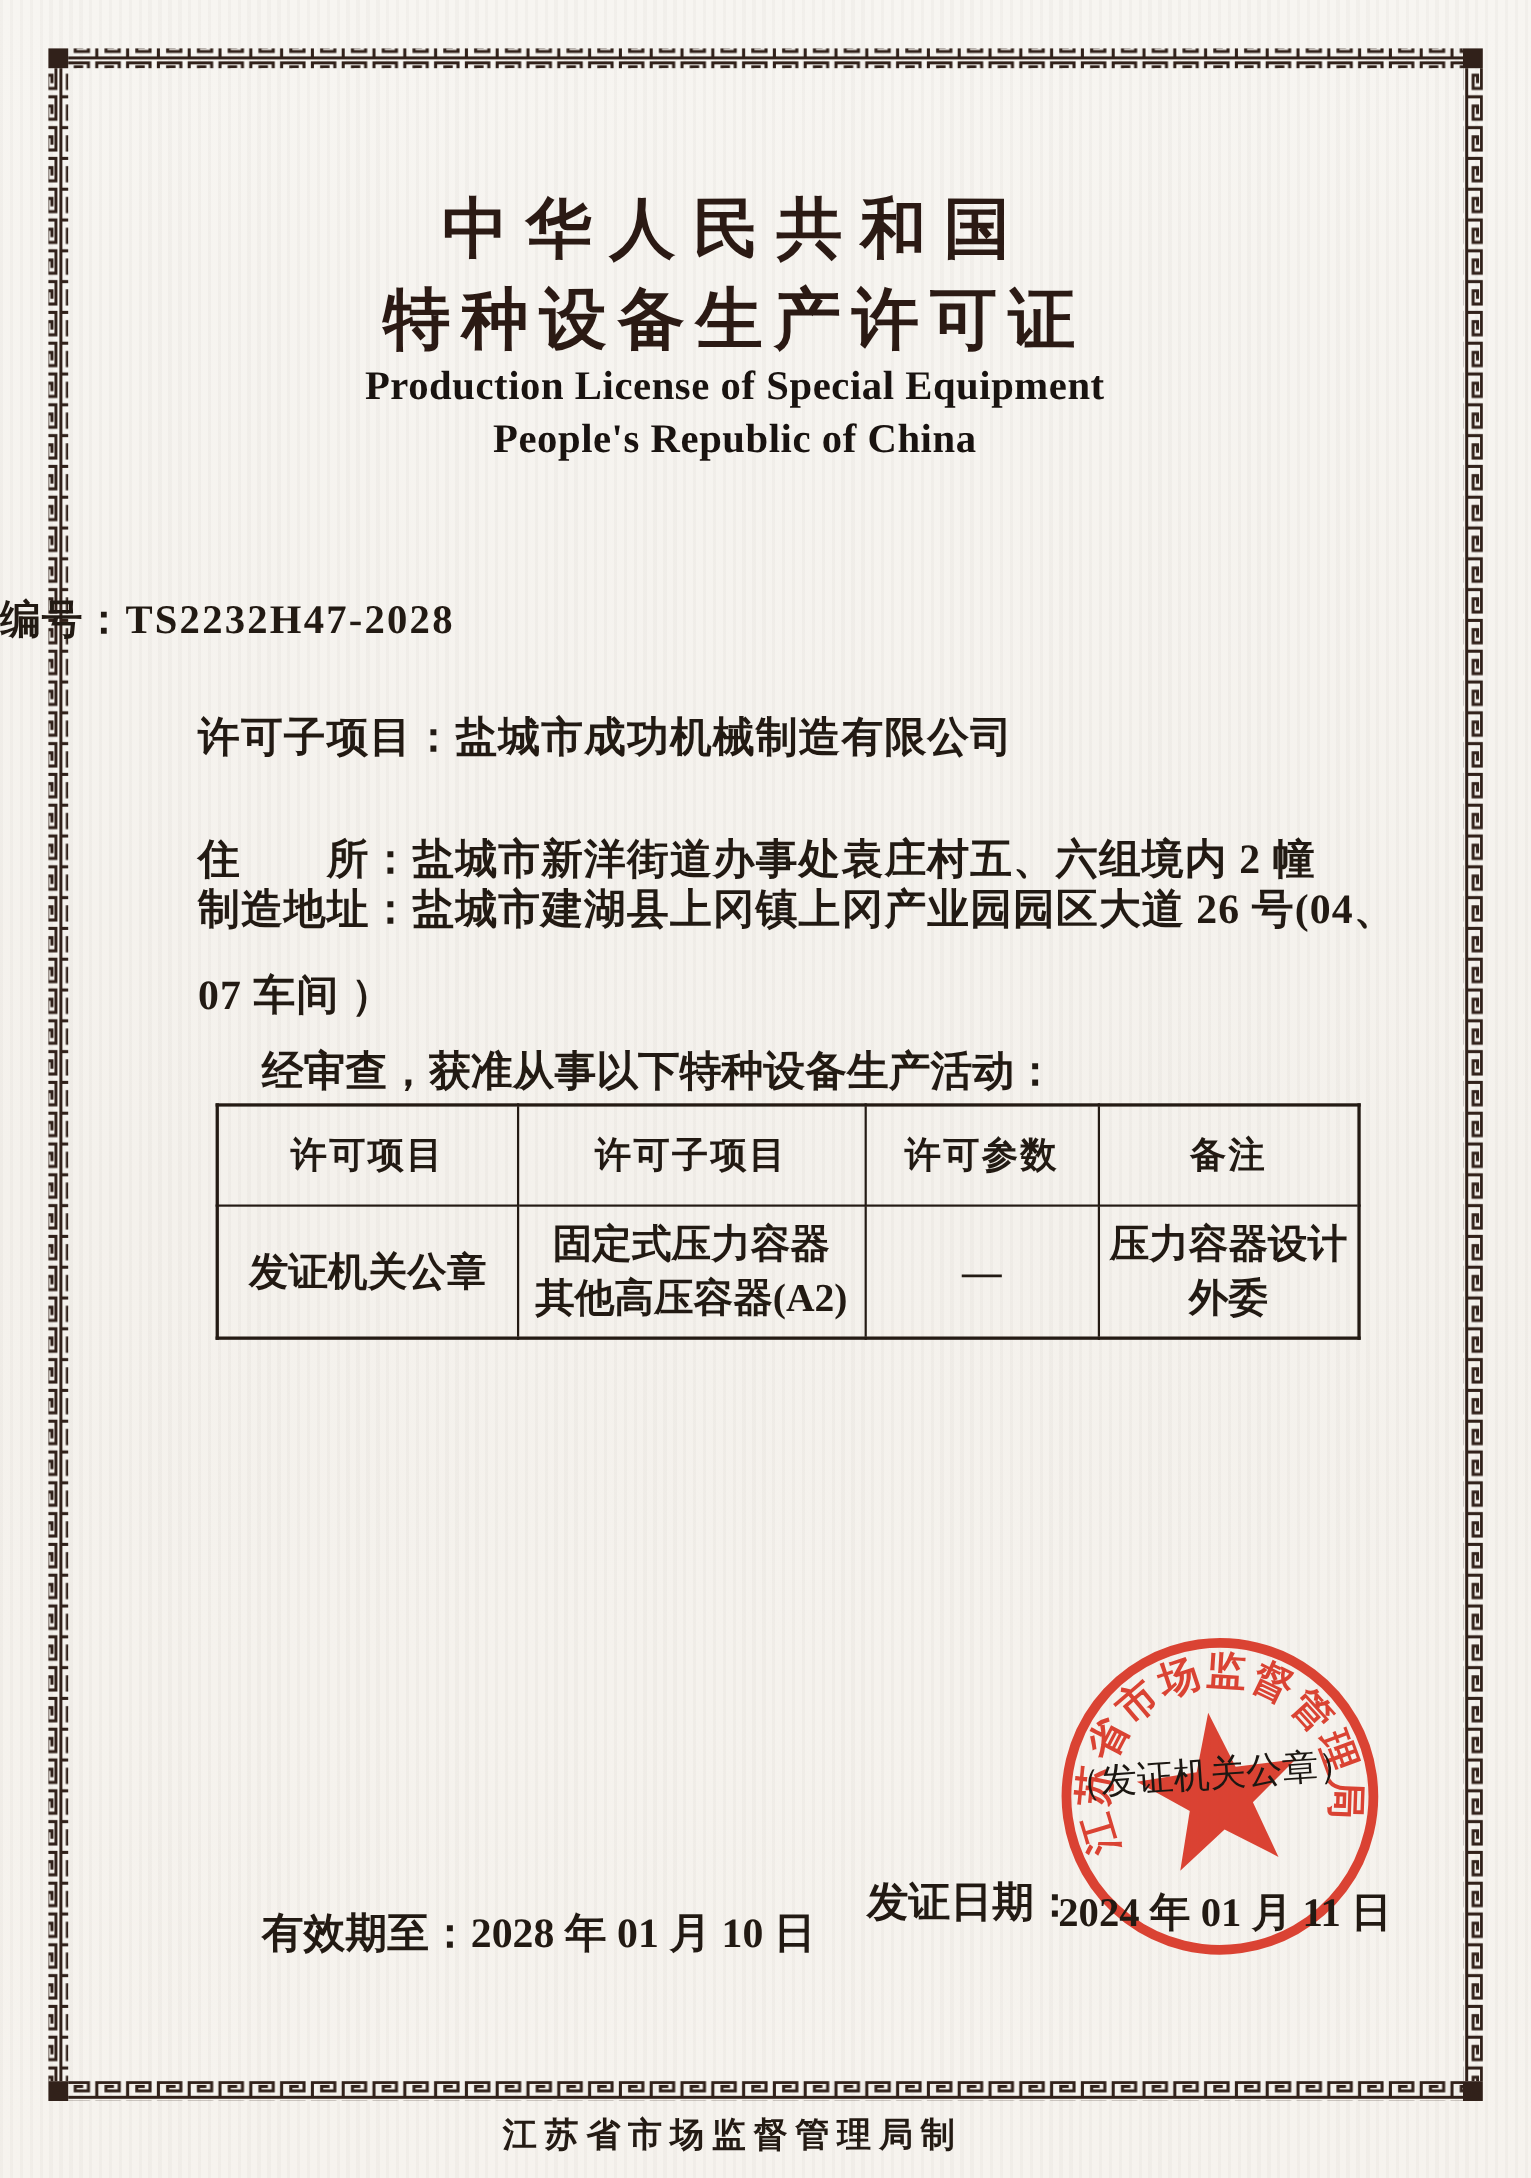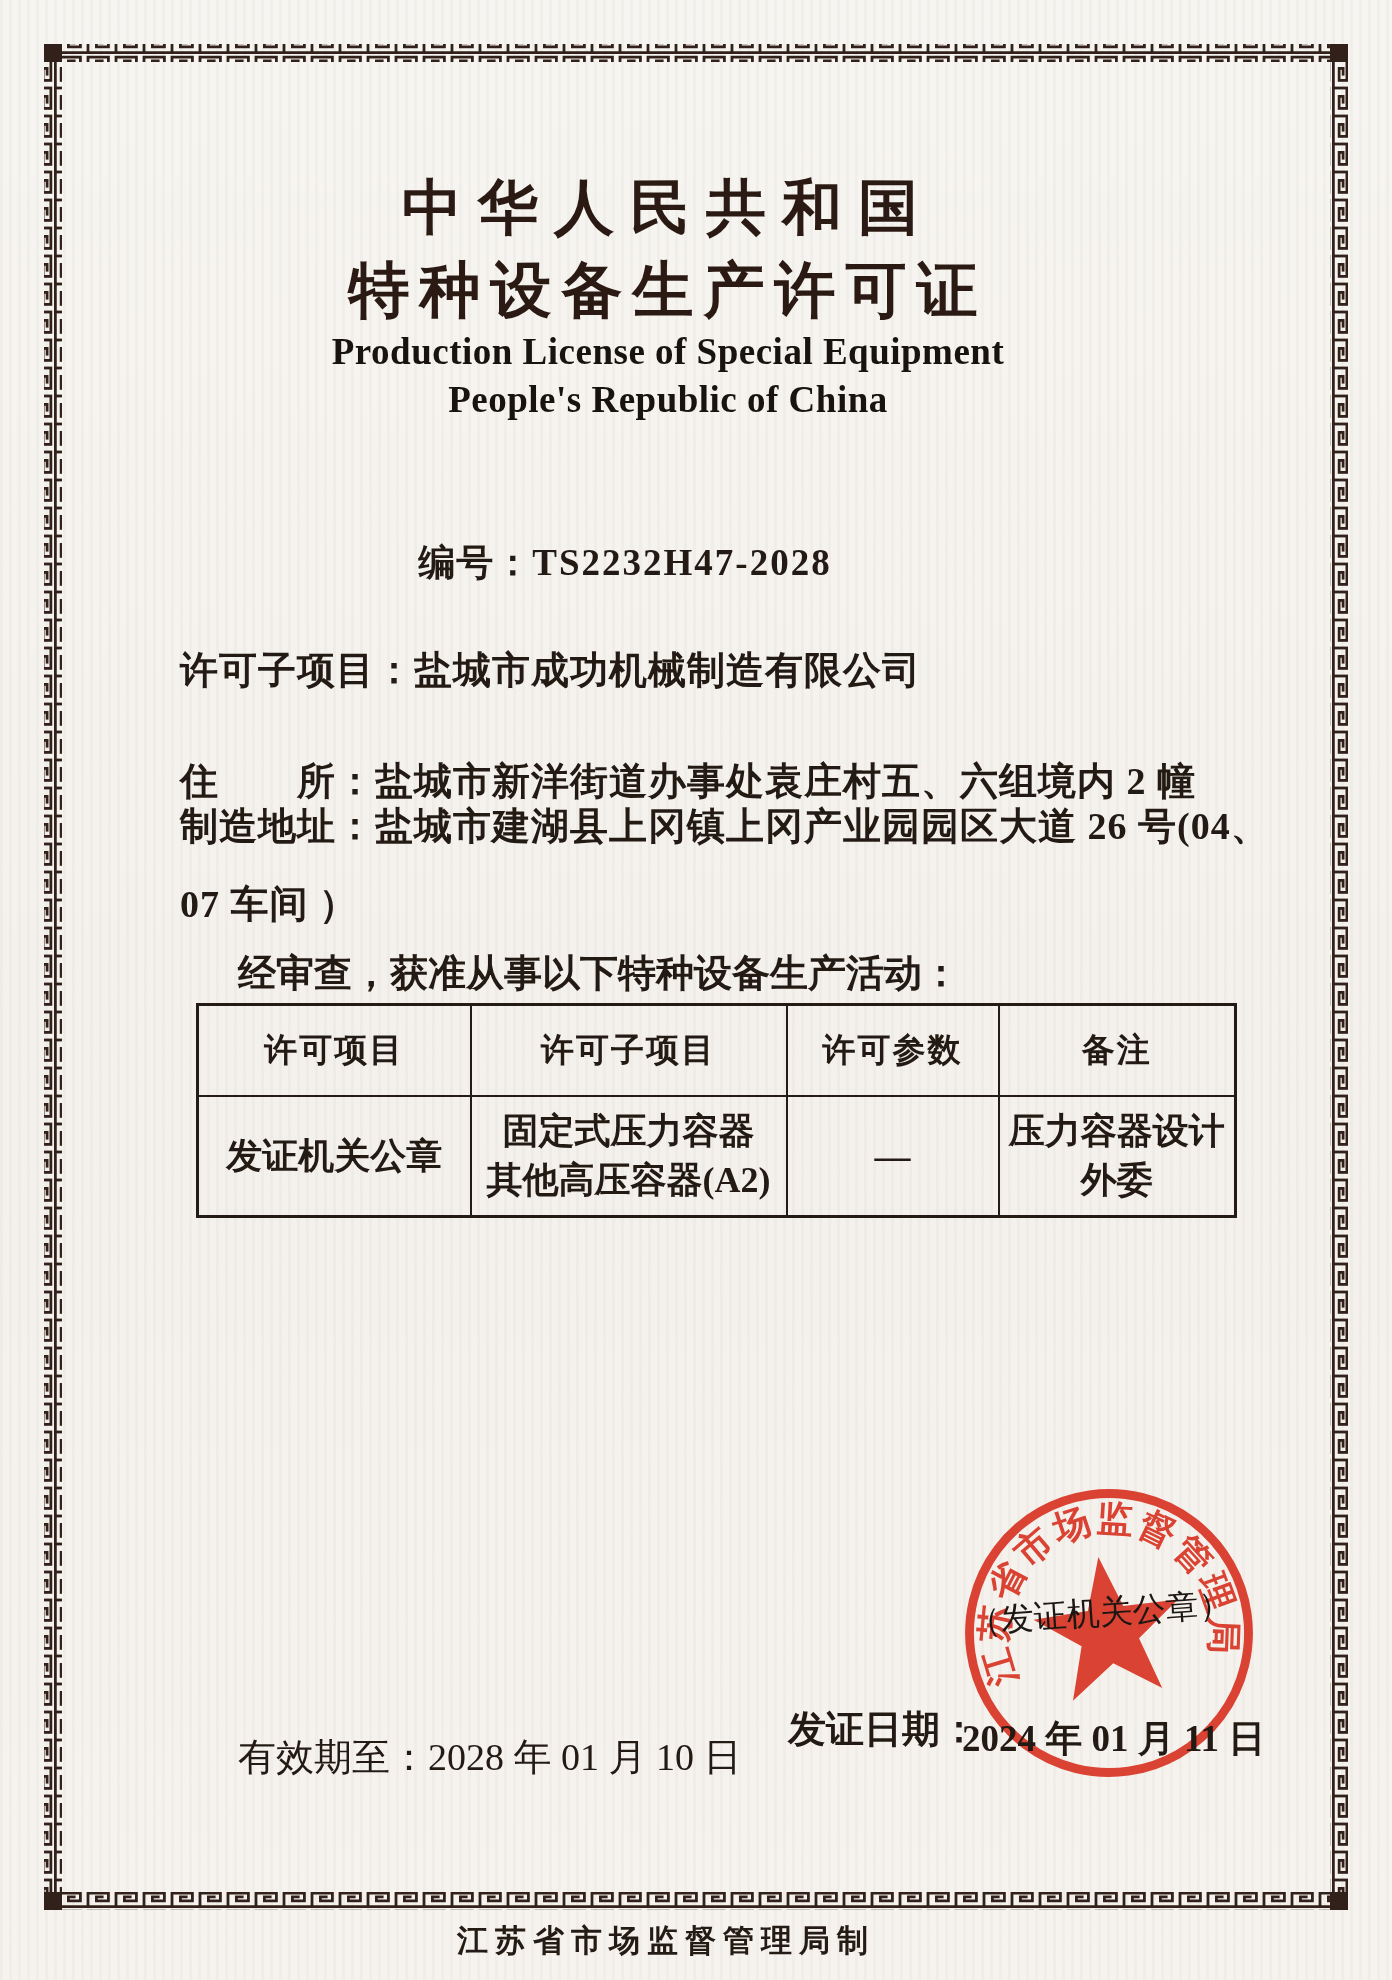--- a/index.html
+++ b/index.html
@@ -15,21 +15,21 @@
     color:#221a13;
     padding-left:12px;
   }
   .abs{position:absolute;}
   .center-band{left:0;width:1336px;text-align:center;}
   .t-cn1{top:168px;font-size:60px;font-weight:700;letter-spacing:16px;color:#2b1a14;}
   .t-cn2{top:250px;font-size:61px;font-weight:700;letter-spacing:10px;color:#2b1a14;}
   .t-en{font-size:37px;font-weight:700;color:#191310;letter-spacing:0.5px;}
   .t-en1{top:330px;}
   .t-en2{top:378px;}
-  .license-no{top:538px;left:0;width:1250px;text-align:center;font-size:37px;font-weight:600;letter-spacing:1px;}
+  .license-no{top:538px;left:0;width:1250px;text-align:left;font-size:37px;font-weight:600;letter-spacing:1px;}
   .license-no .num{font-family:"Liberation Serif","DejaVu Serif",serif;letter-spacing:2px;}
   .field{left:180px;font-size:38px;font-weight:600;letter-spacing:1px;white-space:nowrap;}
   .f1{top:645px;}
   .f2{top:723px;margin-top:33px;}
   .f3{top:801px;}
   .f4{top:879px;}
   .review{top:948px;left:238px;font-size:38px;font-weight:600;}
   table.license{
     position:absolute;top:1003px;left:196px;
     border-collapse:collapse;table-layout:fixed;
@@ -39,21 +39,21 @@
     border:2px solid #241b14;
     text-align:center;vertical-align:middle;
     font-weight:600;color:#221a13;
     padding:0;
   }
   table.license{border:3px solid #241b14;}
   table.license th{height:89px;font-size:33px;letter-spacing:2px;}
   table.license td{height:118px;font-size:36px;line-height:1.35;}
   .issuer{top:1608px;left:238px;font-size:38px;font-weight:600;}
   .issuer .val{font-weight:700;letter-spacing:2px;}
-  .valid{top:1732px;left:238px;font-size:38px;font-weight:400;text-align:center;}
+  .valid{top:1732px;left:238px;font-size:38px;font-weight:700;text-align:center;}
   .issue-label{top:1704px;left:788px;font-size:38px;font-weight:600;}
   .issue-date{top:1714px;left:962px;font-size:37px;font-weight:600;z-index:5;}
   .seal-wrap{top:1466px;left:942px;width:334px;height:334px;z-index:3;}
   .seal-note{
     top:1600px;left:968px;width:300px;z-index:4;
     font-size:33px;font-weight:500;color:#1c1712;letter-spacing:0px;
     transform:rotate(-4deg);transform-origin:left center;white-space:nowrap;
   }
   .bottom-note{
     top:1920px;left:0;width:1332px;text-align:center;

